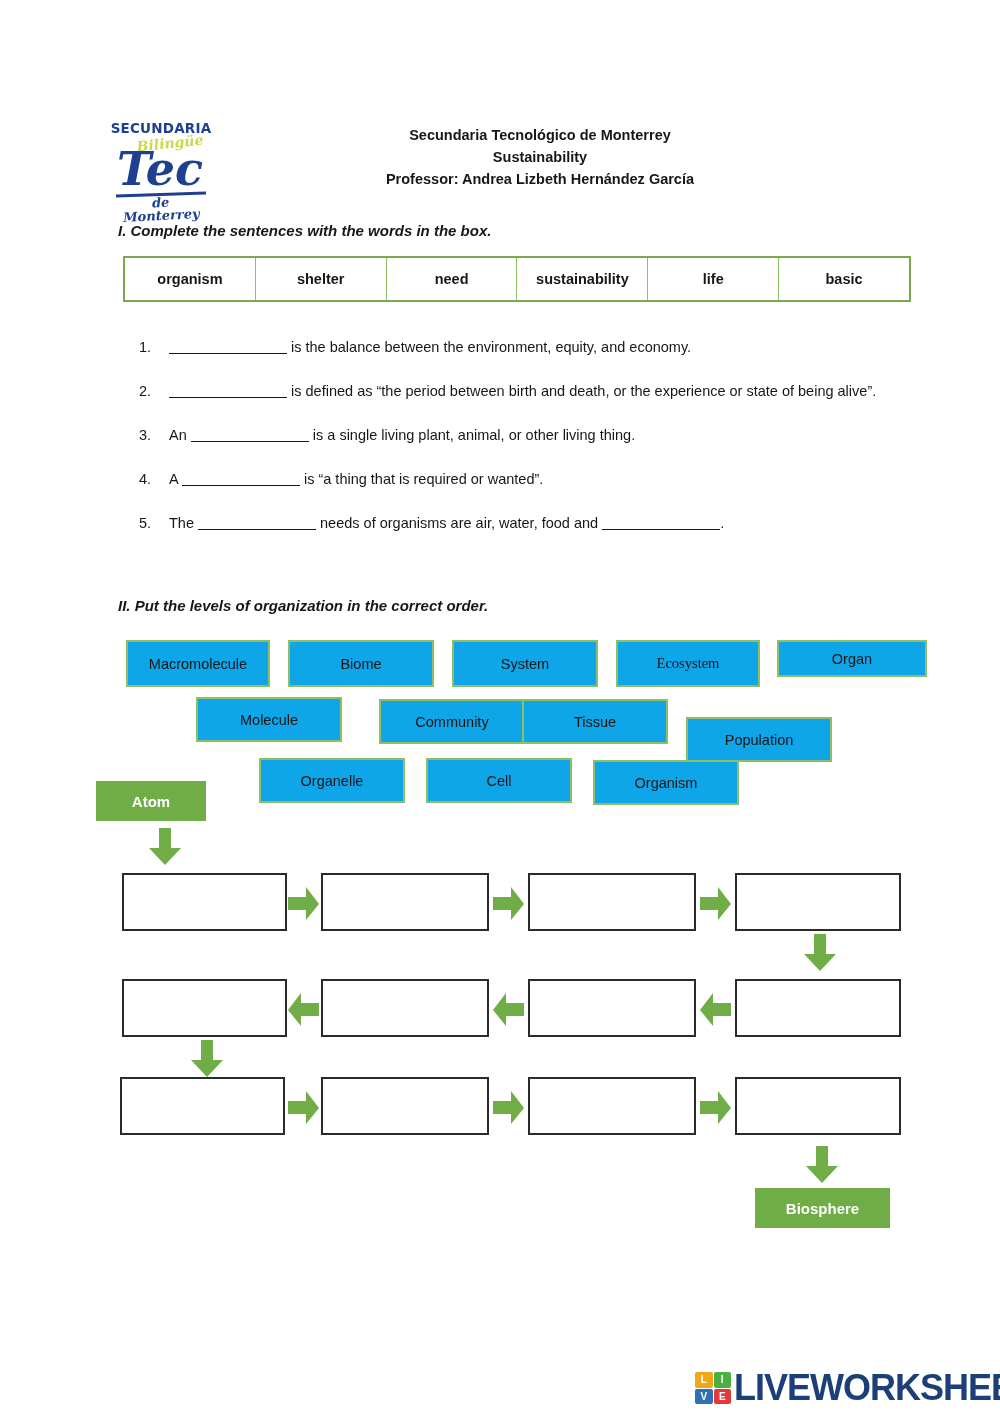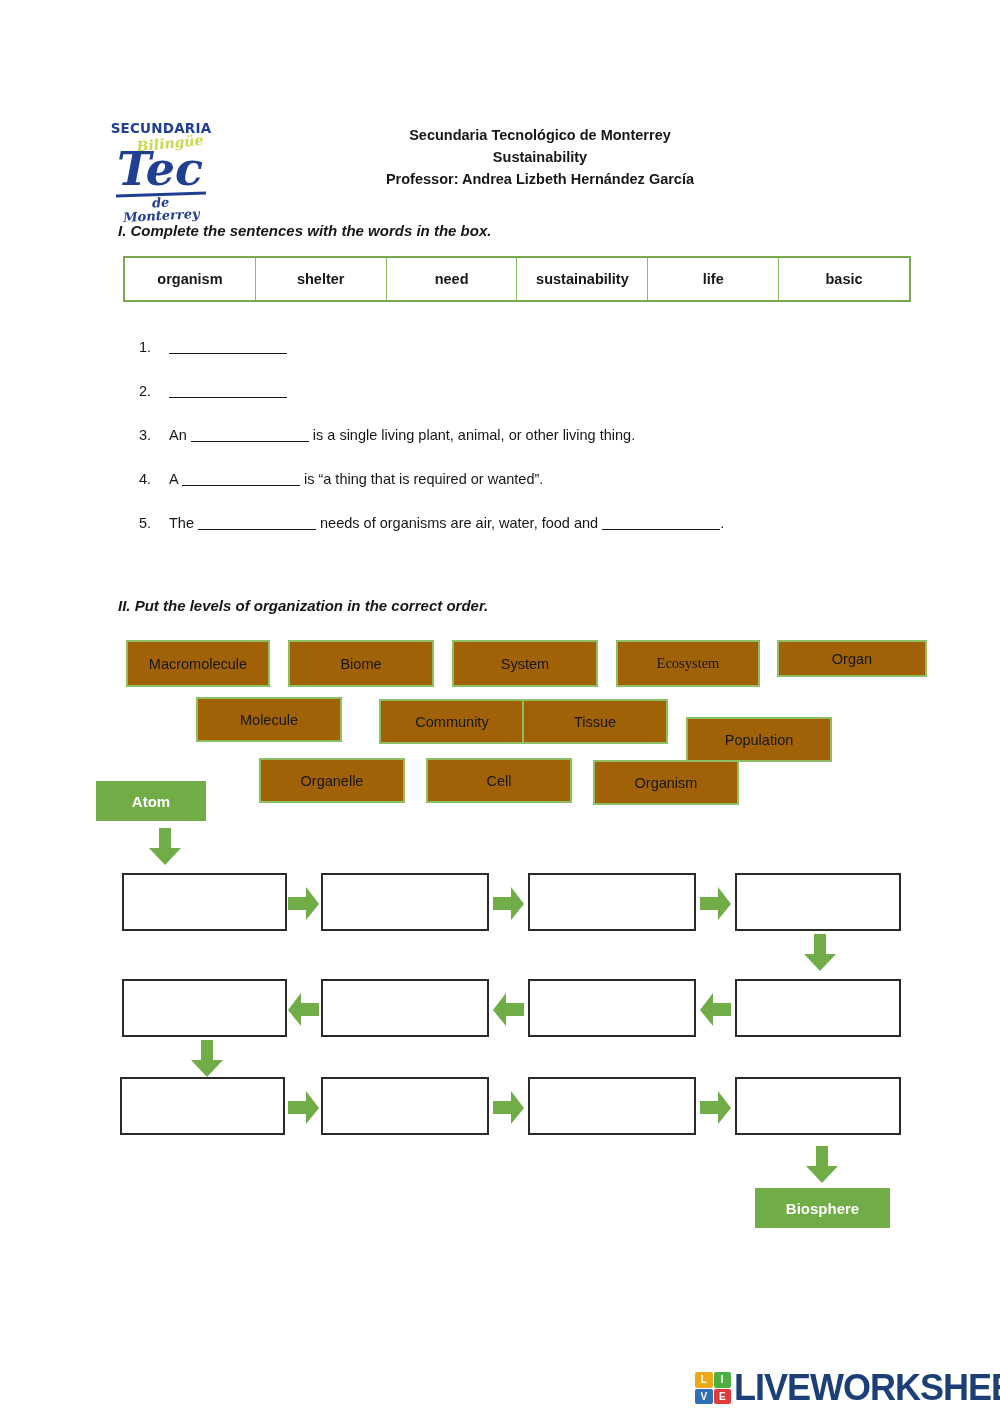--- a/index.html
+++ b/index.html
@@ -160,21 +160,21 @@
     border-bottom: 1px solid #171717;
     width: 118px;
     height: 14px;
     vertical-align: -2px;
   }
 
   
   .tile {
     position: absolute;
     border: 2px solid #8fbf63;
-    background: #a16207;
+    background: #0ea5e9;
     box-sizing: border-box;
     display: flex;
     align-items: center;
     justify-content: center;
     font-size: 14.5px;
     color: #171717;
   }
 
   
   .greenbox {
@@ -270,26 +270,26 @@
   <div class="wb-cell">need</div>
   <div class="wb-cell">sustainability</div>
   <div class="wb-cell">life</div>
   <div class="wb-cell">basic</div>
 </div>
 
 <div id="sentences">
 
   <div class="sentence">
     <span class="num">1.</span>
-    <span class="stext"><span class="blank"></span></span>
+    <span class="stext"><span class="blank"></span><span> is the balance between the environment, equity, and economy.</span></span>
   </div>
 
   <div class="sentence" style="line-height:44px;">
     <span class="num">2.</span>
-    <span class="stext"><span class="blank"></span></span>
+    <span class="stext"><span class="blank"></span><span> is defined as “the period between birth and death, or the experience or state of being alive”.</span></span>
   </div>
 
   <div class="sentence">
     <span class="num">3.</span>
     <span class="stext"><span>An </span><span class="blank"></span><span> is a single living plant, animal, or other living thing.</span></span>
   </div>
 
   <div class="sentence">
     <span class="num">4.</span>
     <span class="stext"><span>A </span><span class="blank"></span><span> is “a thing that is required or wanted”.</span></span>

